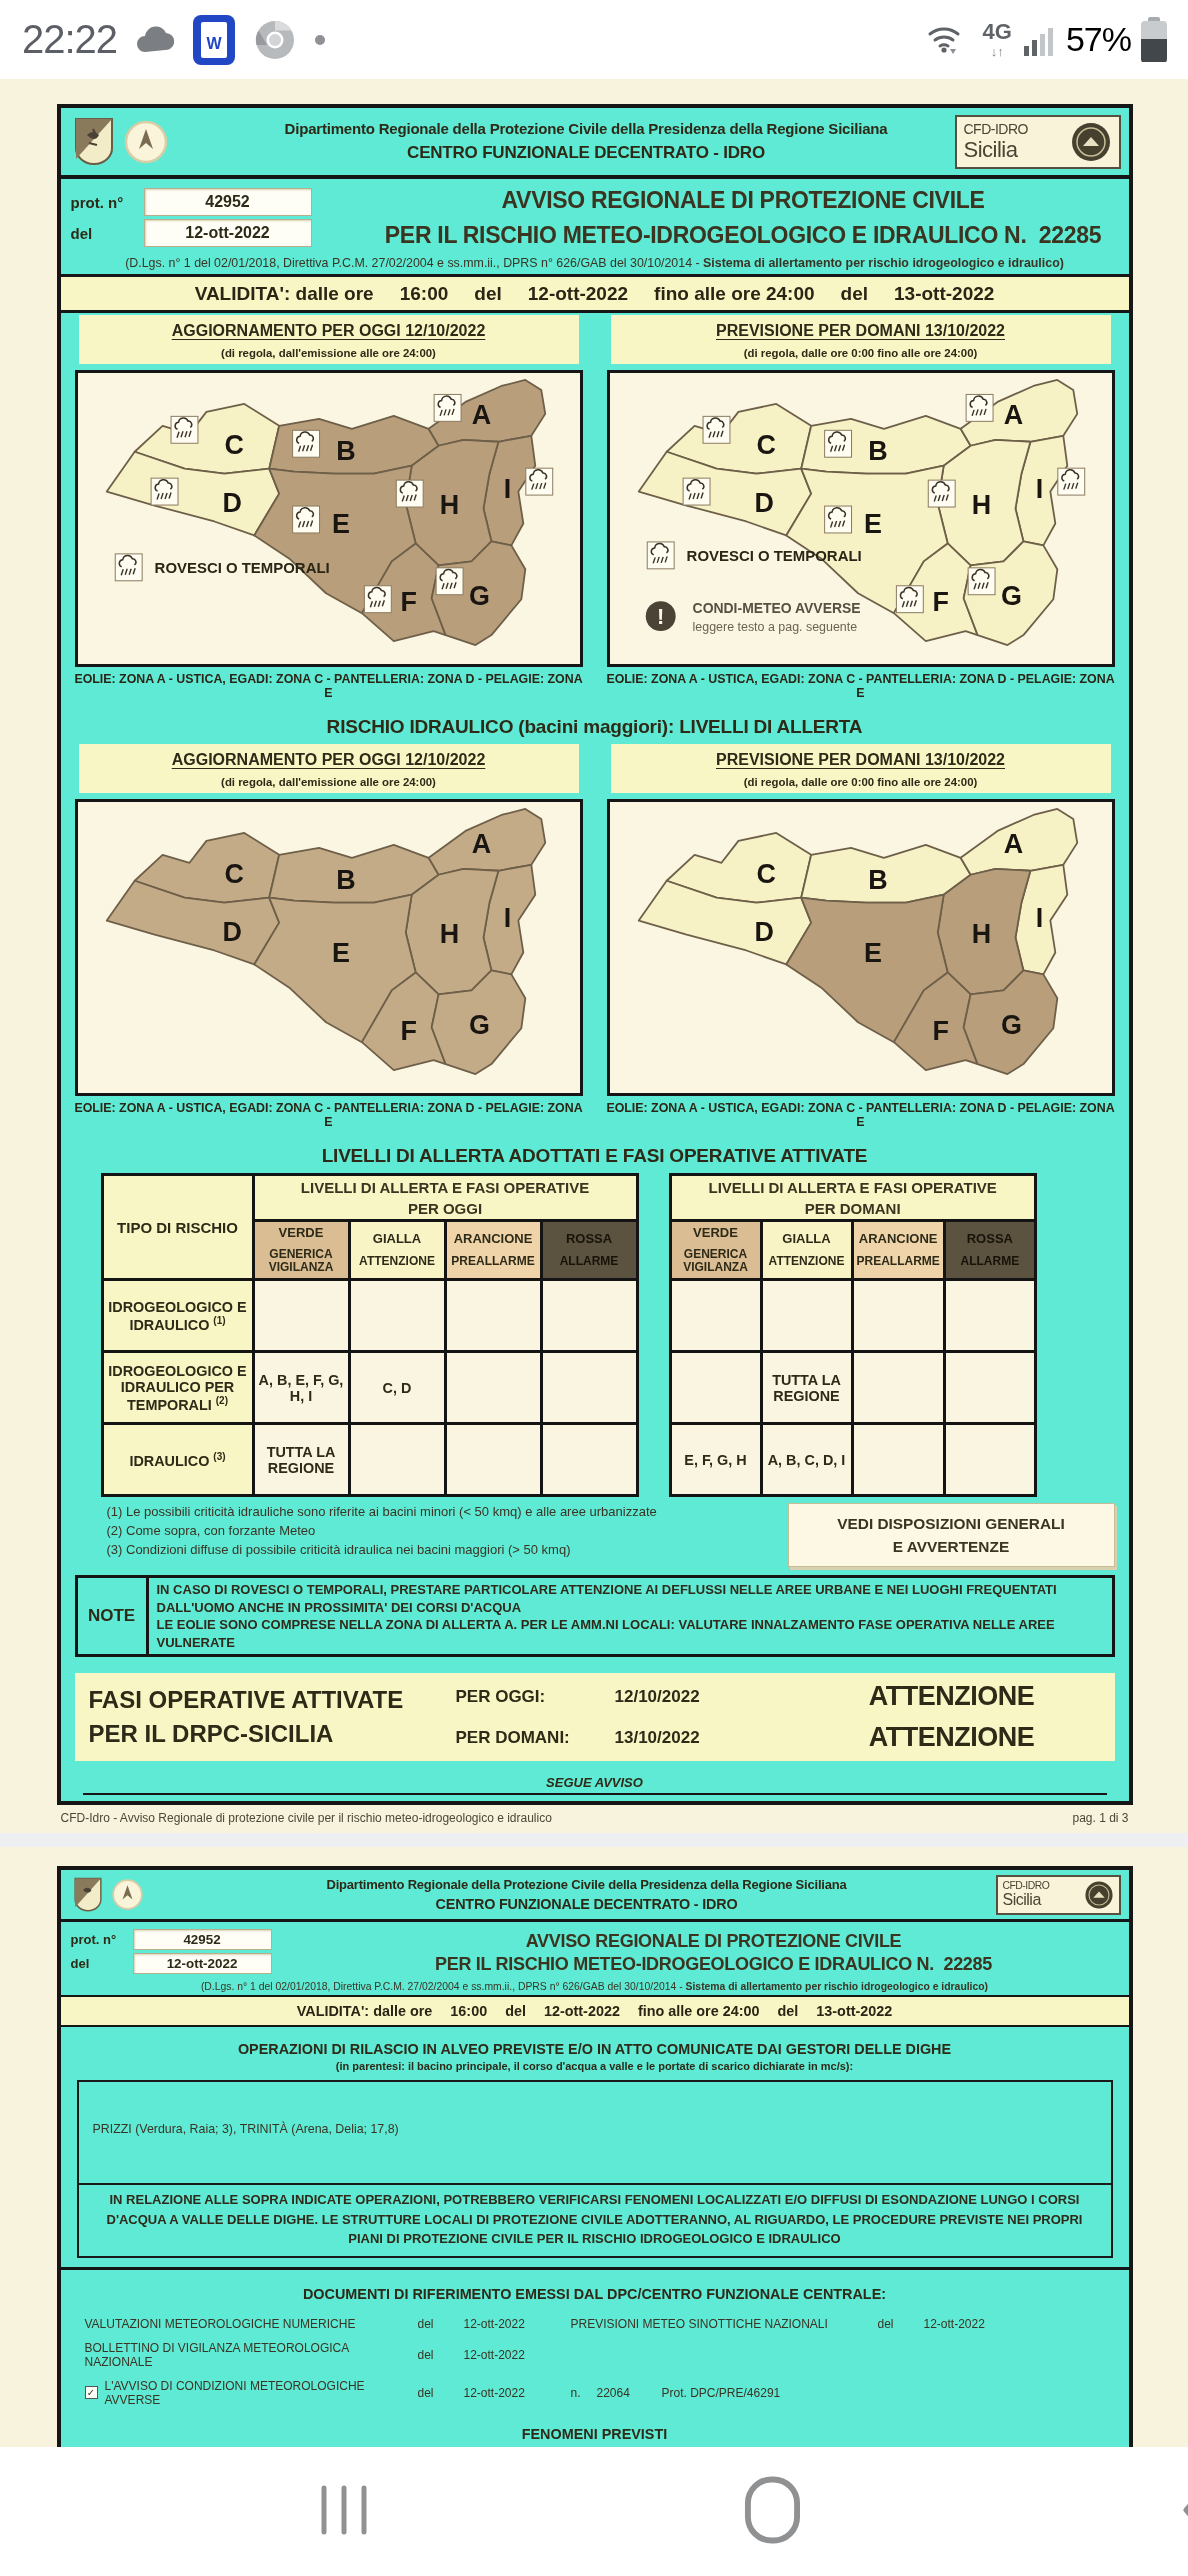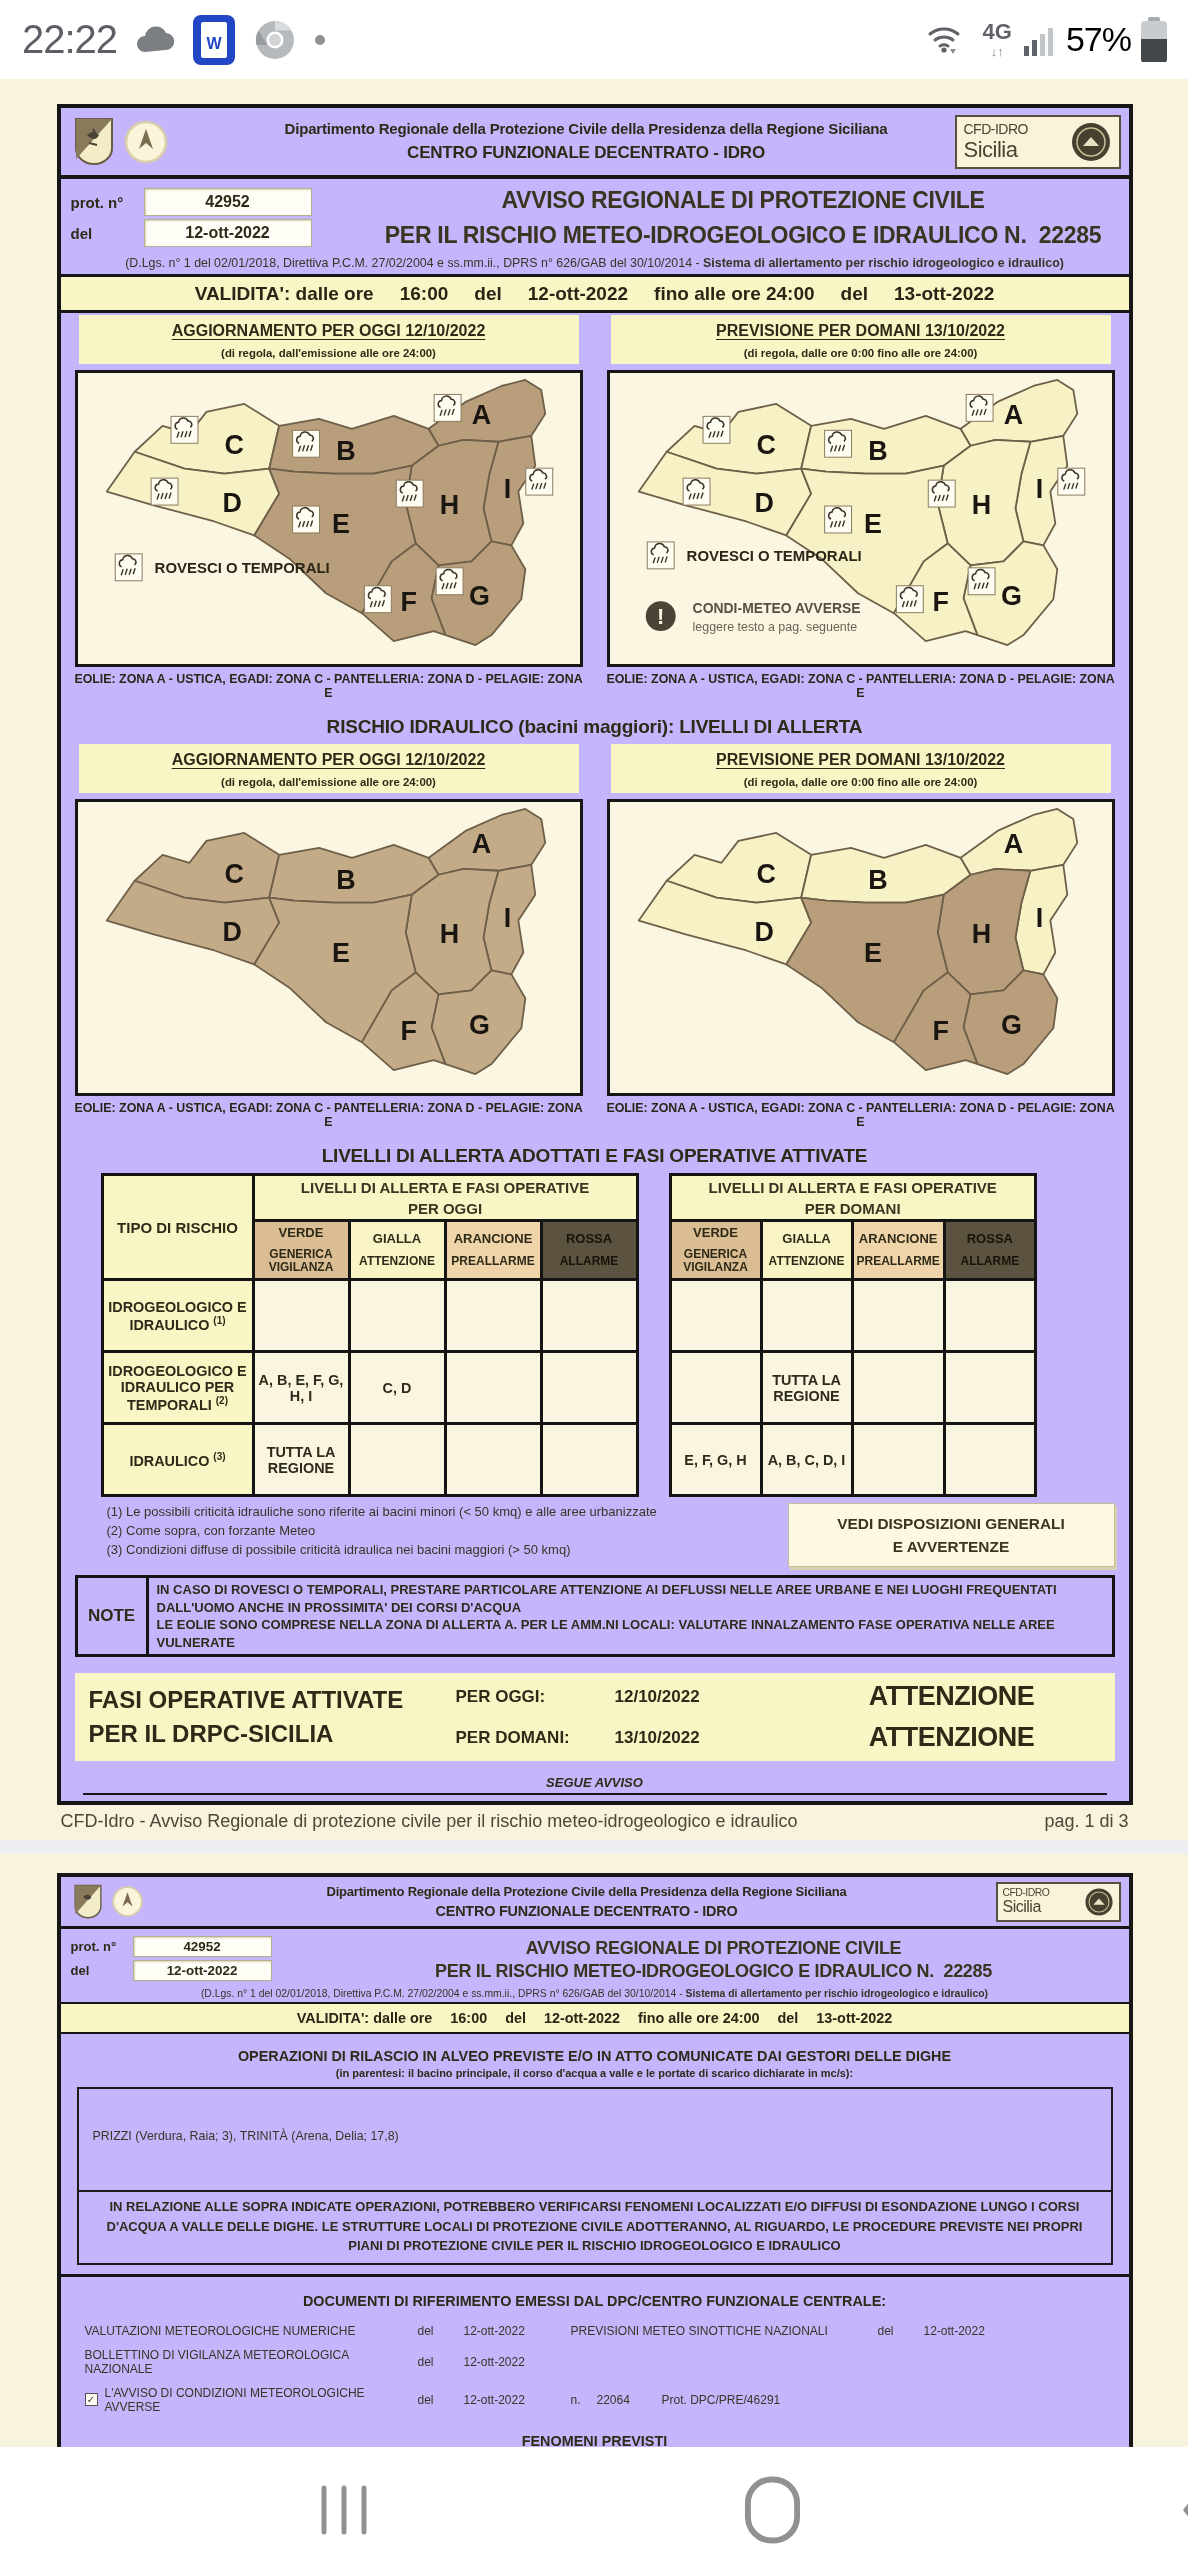--- a/index.html
+++ b/index.html
@@ -22,21 +22,21 @@
   .fourg .t { font-size:22px; font-weight:600; }
   .fourg .a { font-size:13px; margin-top:2px; color:#7b7f84; }
   .battery { display:flex; flex-direction:column; align-items:center; }
   .battery .cap { width:12px; height:4px; background:#a7abaf; border-radius:2px 2px 0 0; }
   .battery .body { width:26px; height:42px; border-radius:4px; overflow:hidden; }
   .battery .top { height:43%; background:#c9cccf; }
   .battery .bot { height:57%; background:#42474c; }
 
   
   .viewer { position:absolute; top:79px; left:0; width:1189px; height:2497px; background:#f8f3dd; overflow:hidden; }
-  .page { width:1076px; margin:0 auto; border:4px solid #161616; background:#c4b5fd; color:#2e2a18; }
+  .page { width:1076px; margin:0 auto; border:4px solid #161616; background:#5eead4; color:#2e2a18; }
   .page1 { margin-top:25px; }
 
   
   .p-hdr { display:grid; grid-template-columns:149px 1fr 166px; align-items:center; border-bottom:4px solid #161616; height:71px; padding:0 8px; }
   .logos { display:flex; align-items:center; gap:8px; padding-left:4px; }
   .hdr-center { text-align:center; }
   .hdr-l1 { font-size:15px; font-weight:bold; letter-spacing:-0.2px; }
   .hdr-l2 { font-size:17px; font-weight:bold; margin-top:6px; letter-spacing:-0.2px; }
   .cfd-box { border:2px solid #55503f; background:#f9f3da; display:flex; align-items:center; justify-content:space-between; padding:3px 7px; height:54px; }
   .cfd-t1 { font-size:14px; color:#4a4433; letter-spacing:-0.5px; }
@@ -97,21 +97,21 @@
 
   .fasi { background:var(--accent_yellow); margin:16px 14px 0; padding:8px 14px; display:grid; grid-template-columns:367px 159px 188px 1fr; row-gap:10px; align-items:center; }
   .fasi-lab { grid-row:1 / span 2; font-size:24px; font-weight:bold; line-height:1.45; }
   .fasi-key { font-size:17px; font-weight:bold; }
   .fasi-date { font-size:17px; font-weight:bold; }
   .fasi-val { font-size:27px; font-weight:bold; text-align:center; letter-spacing:-0.5px; }
 
   .segue { text-align:center; font-size:13px; font-weight:bold; font-style:italic; margin:14px 22px 0; border-bottom:2px solid #161616; padding-bottom:3px; }
   .p1-pad { height:6px; }
 
-  .pfooter { width:1076px; margin:6px auto 0; display:flex; justify-content:space-between; font-size:18px; color:#4c4737; padding:0 4px; }
+  .pfooter { width:1076px; margin:6px auto 0; display:flex; justify-content:space-between; font-size:12px; color:#4c4737; padding:0 4px; }
   .page-gap { width:1189px; height:14px; background:#edeff2; margin-top:8px; }
 
   
   .page2 { margin-top:19px; }
   .pg2 .p-hdr { height:52px; border-bottom:3px solid #161616; grid-template-columns:109px 1fr 125px; }
   .pg2 .hdr-l1 { font-size:13px; }
   .pg2 .hdr-l2 { font-size:14.4px; margin-top:4px; }
   .pg2 .cfd-box { height:40px; padding:2px 5px; }
   .pg2 .cfd-t1 { font-size:10.4px; }
   .pg2 .cfd-t2 { font-size:16px; }

